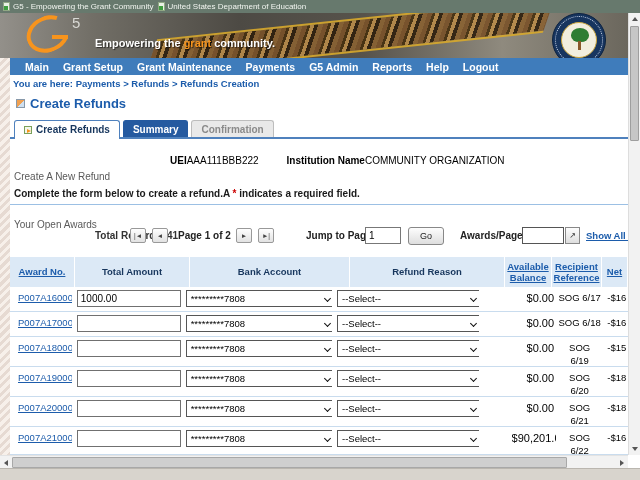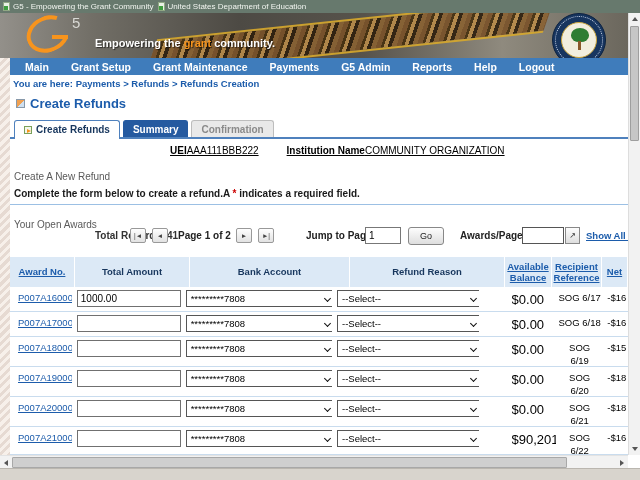--- a/index.html
+++ b/index.html
@@ -34,21 +34,21 @@
   .seal-tree { position:absolute; left:9px; top:5px; width:18px; height:14px; background:#2e7d32;
     border-radius:50% 50% 45% 45%; }
   .seal-trunk { position:absolute; left:16px; top:18px; width:3px; height:9px; background:#8a5a2b; }
 
   
   .stripes { position:absolute; left:0; top:58px; width:10px; height:397px;
     background:repeating-linear-gradient(135deg,#f7f0ea 0 3px,#e6dad2 3px 6px); }
 
   
   .nav { position:absolute; left:10px; top:58px; width:618px; height:17px; background:#3f7cbb;
-    display:flex; align-items:center; gap:22px; padding-left:15px; }
+    display:flex; align-items:center; gap:14px; padding-left:15px; }
   .nav-item { color:#fff; font-weight:bold; font-size:10.5px; white-space:nowrap; cursor:pointer; }
 
   
   .content { position:absolute; left:10px; top:75px; width:618px; height:380px; background:#fff; }
 
   .breadcrumb { position:absolute; left:3px; top:3px; font-size:9.5px; font-weight:bold; color:#1c5cab; }
   .pagetitle { position:absolute; left:6px; top:21px; display:flex; align-items:center; gap:5px;
     color:#1c5cab; font-size:13px; font-weight:bold; }
   .pagetitle-icon { width:9px; height:9px; border:1px solid #8899aa;
     background:linear-gradient(135deg,#f0a050 55%,#cfe0f0 55%); flex:0 0 auto; }
@@ -58,22 +58,22 @@
     border:1px solid #4f81bd; border-bottom:none; border-radius:3px 3px 0 0; cursor:pointer; position:relative; }
   .tab.active { background:#fff; color:#17365d; z-index:2; }
   .tab.active::after { content:""; position:absolute; left:0; right:0; bottom:-2px; height:2px; background:#fff; }
   .tab.dark { background:#255aa0; color:#fff; border-color:#255aa0; }
   .tab.disabled { background:#e9e9e9; color:#8a8a8a; border-color:#bdbdbd; }
   .tab-icon { width:8px; height:8px; border:1px solid #7aa05a; background:#f2f7ec; position:relative; flex:0 0 auto; }
   .tab-icon::after { content:""; position:absolute; right:0; top:2px; width:0; height:0;
     border-top:2px solid transparent; border-bottom:2px solid transparent; border-left:4px solid #f7941d; }
   .tab-underline { position:absolute; left:0; top:62px; width:618px; height:2px; background:#4f81bd; }
 
-  .ueirow { position:absolute; left:160px; top:70px; font-size:10px; color:#000;
-    display:flex; align-items:center; white-space:nowrap;text-decoration:underline; }
+  .ueirow { position:absolute; left:160px; top:80px; font-size:10px; color:#000;
+    display:flex; align-items:center; white-space:nowrap; }
   .ueirow b { font-weight:bold; }
   .ueirow .v { }
   .ueirow .sep { width:28px; }
 
   .section-title { position:absolute; left:4px; font-size:10px; color:#5a5a5a; }
   .st-create { top:96px; } .st-open { top:136px;margin-top:8px; }
   .instructions { position:absolute; left:4px; top:113px; font-size:10px; font-weight:bold; color:#1a1a1a; }
   .req { color:#cc0000; }
   .divider { position:absolute; left:0; top:129px; width:618px; height:1px; background:#9cc0e4; }
 
@@ -111,21 +111,21 @@
   .c-award a { font-size:9.5px; color:#1c5cab; text-decoration:underline; cursor:pointer; }
   .c-amount { width:115px; padding-top:3px; padding-left:5px; }
   .c-amount input { width:104px; height:17px; border:1px solid #707070; font-size:10px; padding:0 3px; font-family:inherit; }
   .c-bank { width:160px; padding-top:3px; padding-left:5px; }
   .c-reason { width:155px; padding-top:3px; padding-left:5px; }
   .selectbox { position:relative; border:1px solid #555; background:#fff; height:17px;
     display:flex; align-items:center; padding:0 16px 0 4px; font-size:9.5px; color:#000; cursor:pointer; white-space:nowrap; }
   .sb-bank { width:150px; } .sb-reason { width:145px; }
   .chev { position:absolute; right:5px; top:5px; width:5px; height:5px;
     border-right:1.6px solid #111; border-bottom:1.6px solid #111; transform:rotate(45deg); }
-  .c-balance { width:47px; padding-right:2px; font-size:13px; color:#000;margin-left:33px; }
+  .c-balance { width:47px; text-align:right; padding-right:2px; font-size:11px; color:#000;margin-left:33px; }
   .c-ref { width:50px; text-align:center; font-size:9.5px; color:#000; white-space:pre-line; line-height:1.35; }
   .c-net { width:26px; white-space:nowrap; font-size:9.5px; color:#000; padding-left:4px; }
 
   
   .hscroll { position:absolute; left:0; top:455px; width:628px; height:13px; background:#f2f2f2; border-top:1px solid #e3e3e3; }
   .hthumb { position:absolute; left:12px; top:1px; width:555px; height:11px; background:#cfcfcf;
     border:1px solid #a8a8a8; border-radius:1px; cursor:pointer; }
   .harrow { position:absolute; top:0; width:12px; height:13px; display:flex; align-items:center; justify-content:center; cursor:pointer; }
   .ha-left { left:0; } .ha-right { right:0; }
   .tri-left { width:0; height:0; border-top:3px solid transparent; border-bottom:3px solid transparent; border-right:4px solid #555; }

